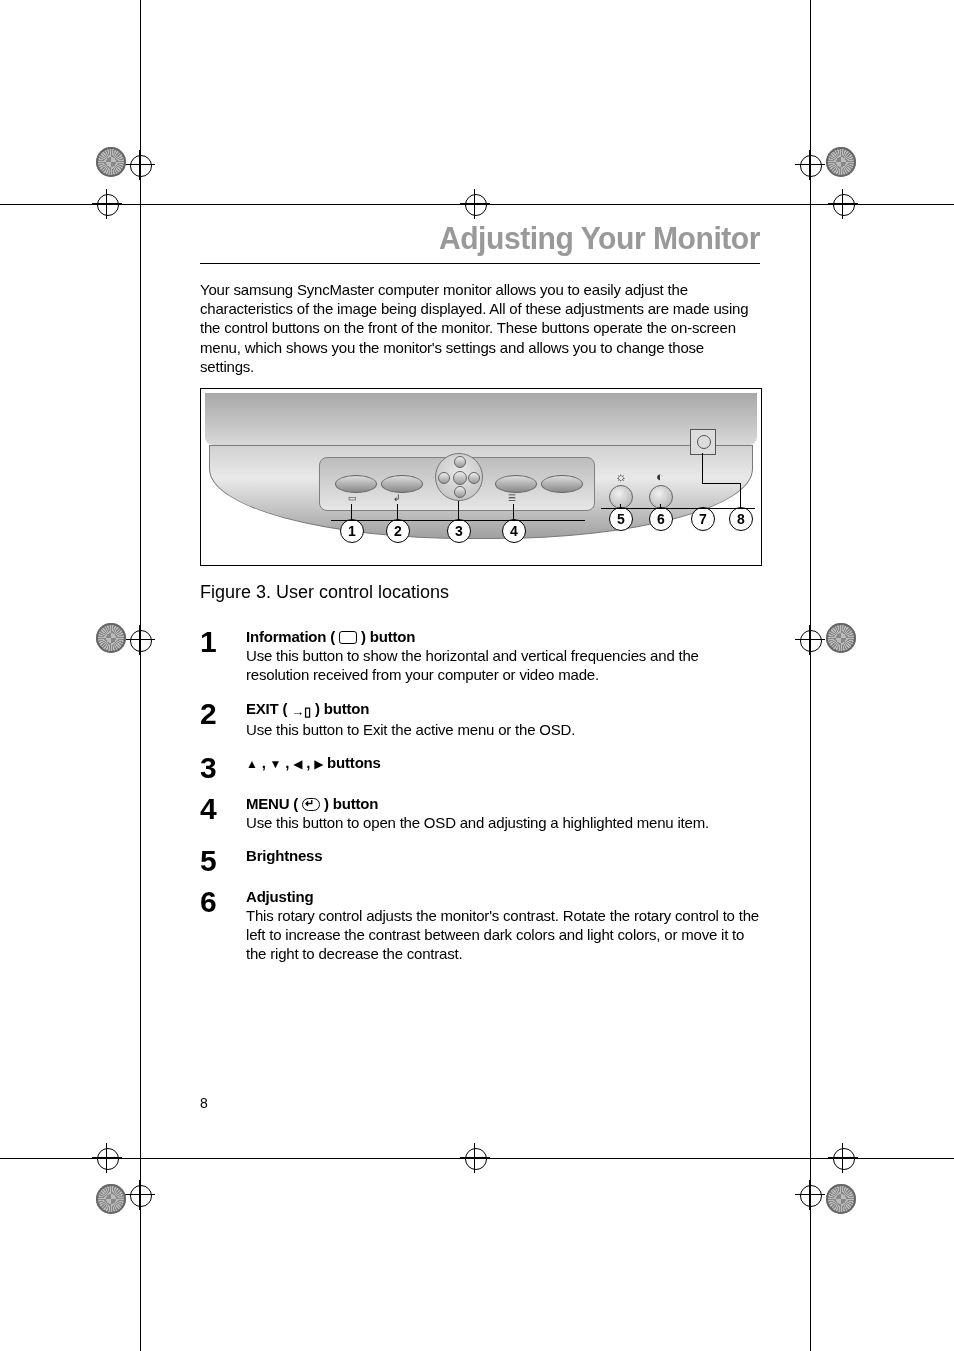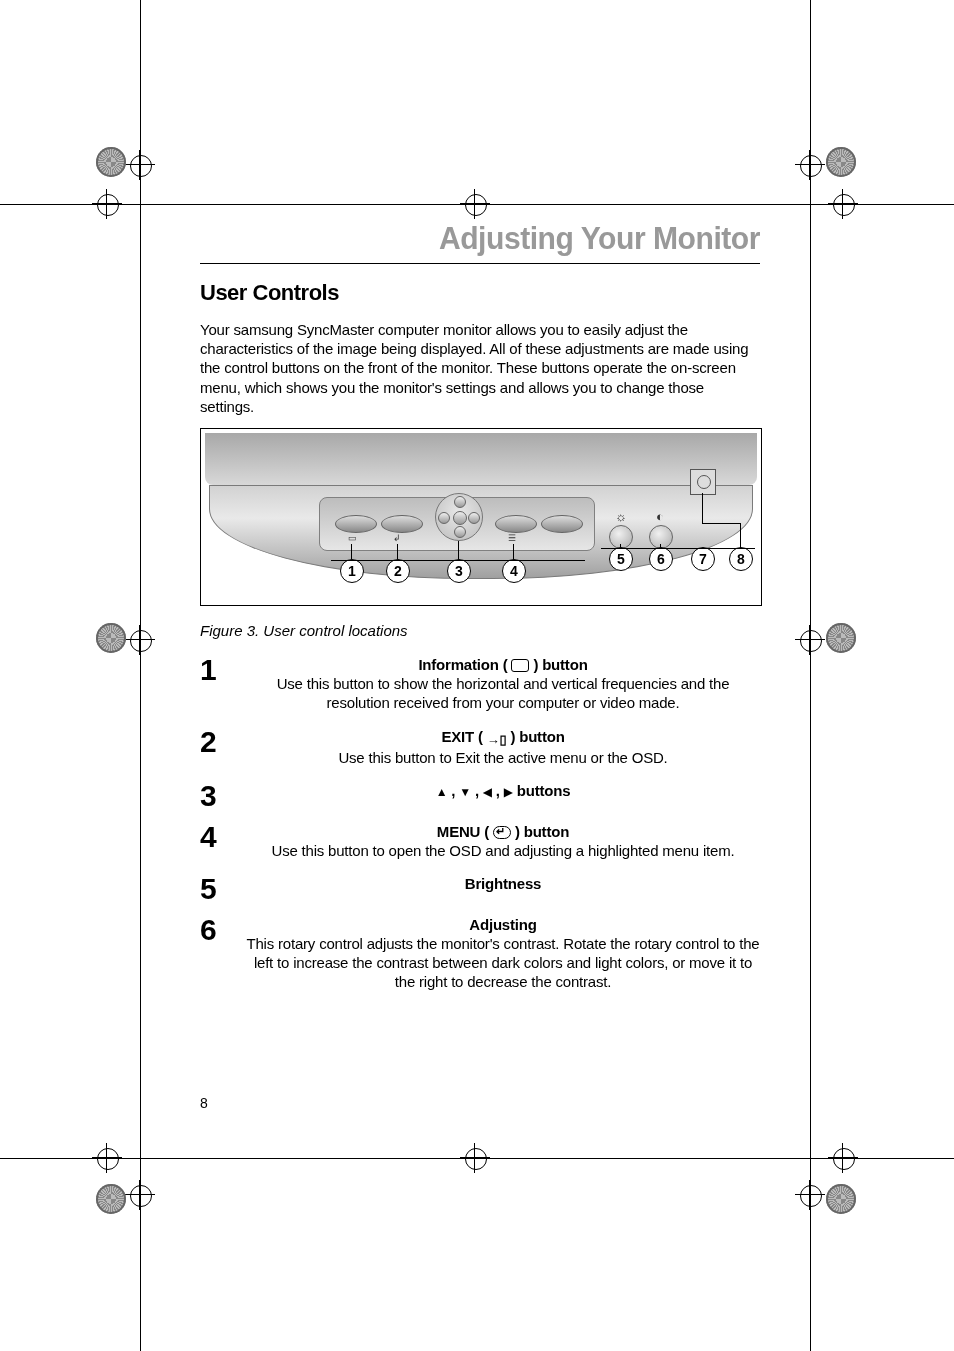--- a/index.html
+++ b/index.html
@@ -98,23 +98,22 @@
 
   .figure {
     border: 1px solid #000;
     width: 100%;
     height: 176px;
     position: relative;
     margin-bottom: 16px;
     overflow: hidden;
   }
   .fig-caption {
-    font-size: 15px;
-    margin-bottom: 16px;
-    font-style: italic;
+    font-size: 18px;
+    margin-bottom: 24px;
   }
 
   .monitor-body {
     position: absolute;
     left: 0; right: 0; top: 0; bottom: 0;
   }
   .monitor-top {
     position: absolute;
     left: 4px; right: 4px; top: 4px; height: 52px;
     background: linear-gradient(to bottom, #a8a8a8, #d8d8d8);
@@ -215,21 +214,20 @@
     min-width: 28px;
     letter-spacing: -1px;
     font-stretch: condensed;
     padding-top: 4px;
   }
   .item .txt {
     flex: 1;
     font-size: 15px;
     line-height: 1.28;
     letter-spacing: -0.2px;
-    text-align: center;
   }
   .item .txt .label {
     font-weight: 700;
   }
   .inline-icon {
     display: inline-flex;
     align-items: center;
     justify-content: center;
     vertical-align: -2px;
   }
@@ -344,21 +342,20 @@
   <div class="ball" style="left:96px; top:147px;"></div>
   <div class="ball" style="left:826px; top:147px;"></div>
   <div class="ball" style="left:96px; top:1184px;"></div>
   <div class="ball" style="left:826px; top:1184px;"></div>
   <div class="ball" style="left:96px; top:623px;"></div>
   <div class="ball" style="left:826px; top:623px;"></div>
 
   <div class="content">
     <h1 class="chapter-title">Adjusting Your Monitor</h1>
     <div class="rule"></div>
-    <h2 class="section-title">User Controls</h2>
     <p class="body-text">Your samsung SyncMaster computer monitor allows you to easily adjust the characteristics of the image being displayed. All of these adjustments are made using the control buttons on the front of the monitor. These buttons operate the on-screen menu, which shows you the monitor's settings and allows you to change those settings.</p>
 
     <div class="figure">
       <div class="monitor-body">
         <div class="monitor-top"></div>
         <div class="monitor-front"></div>
         <div class="panel"></div>
 
         <div class="oval-btn" style="left:134px; top:86px;"></div>
         <div class="small-icon" style="left:147px; top:104px;">▭</div>

